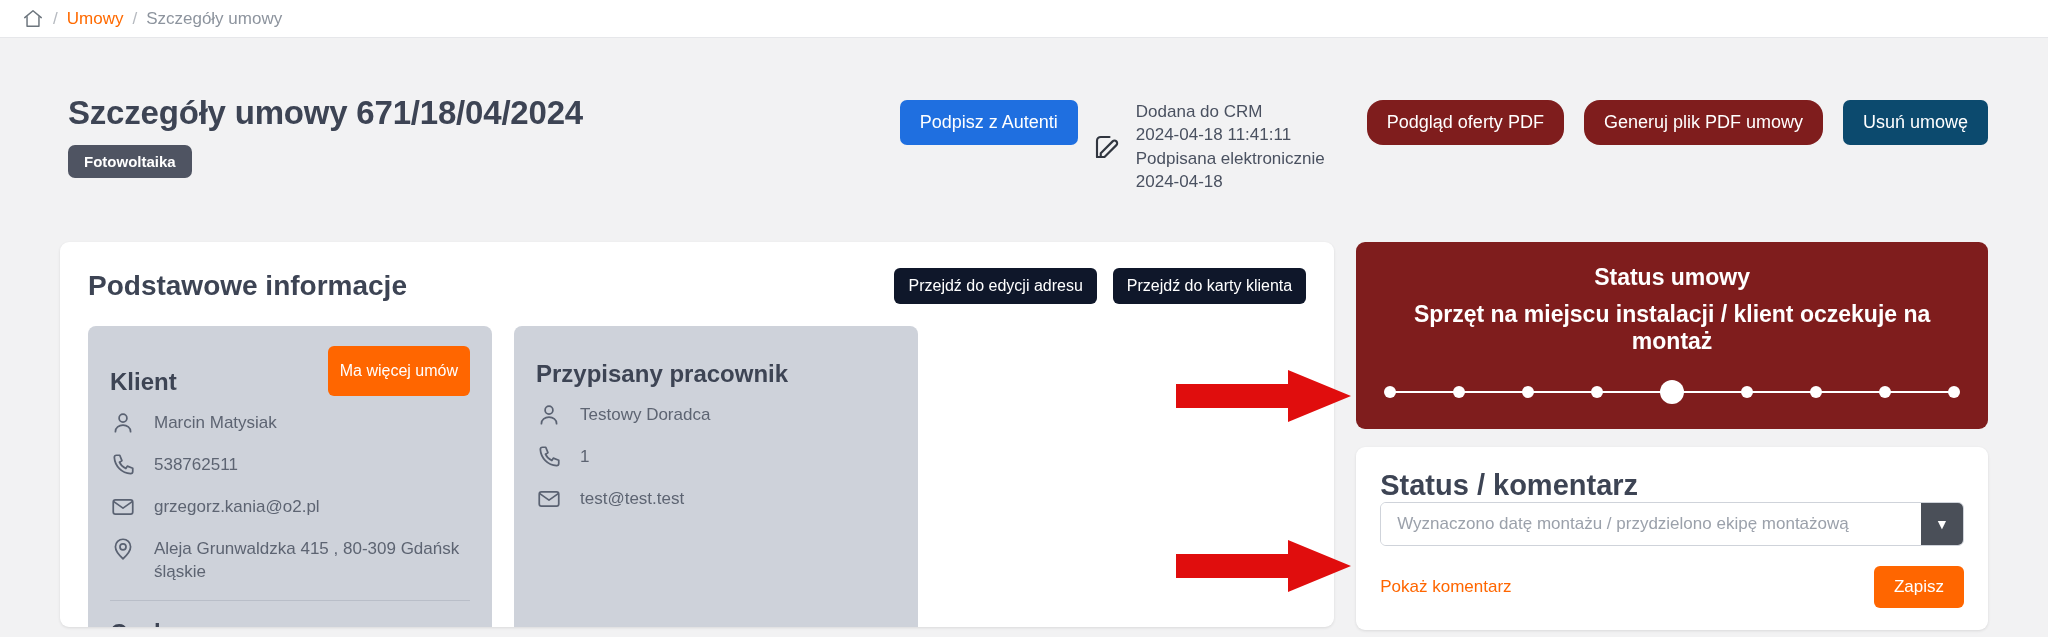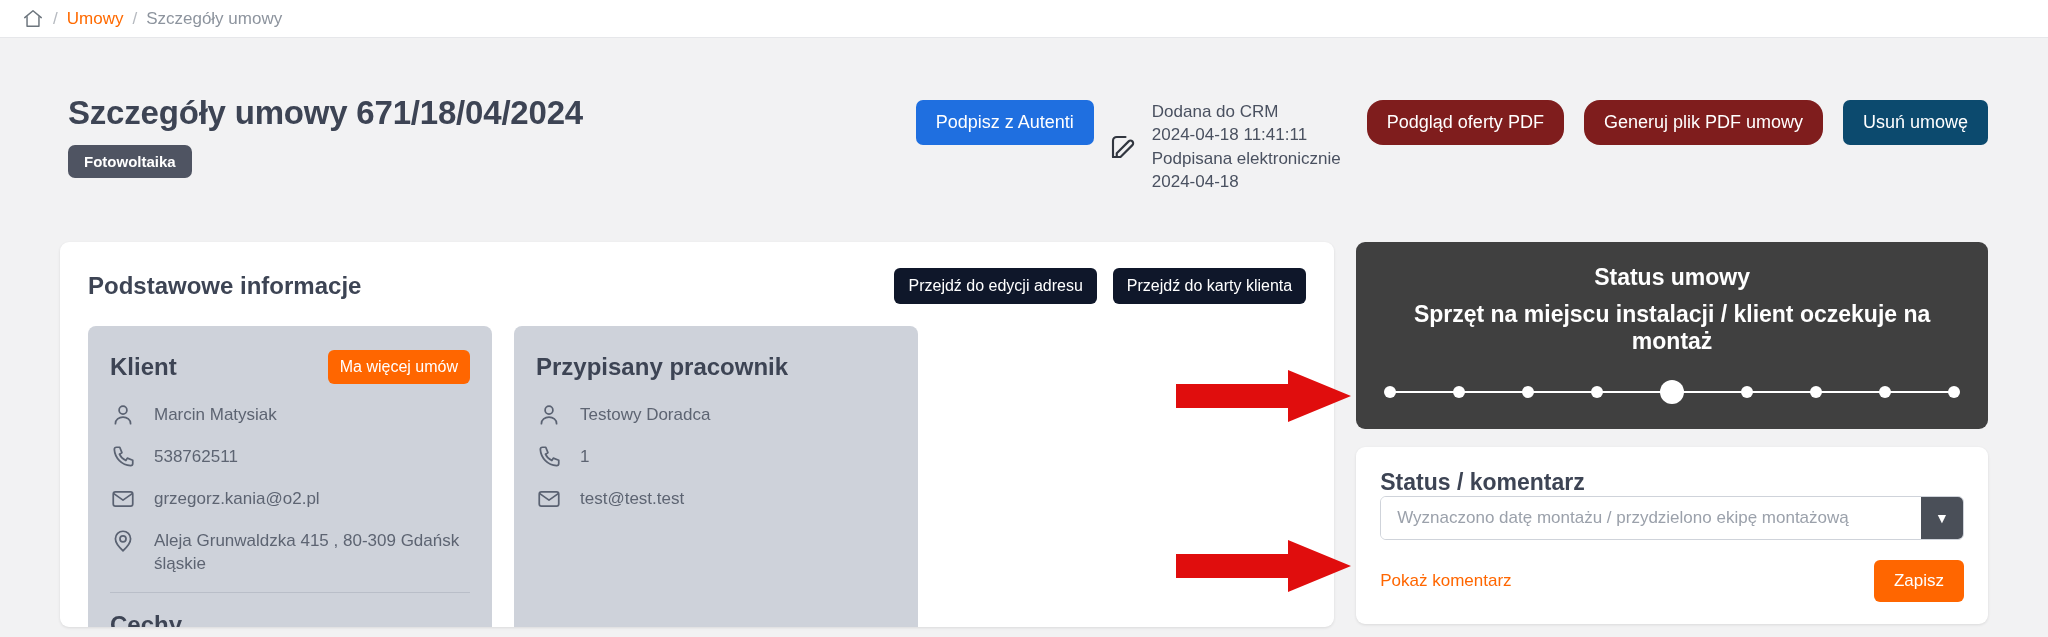--- a/index.html
+++ b/index.html
@@ -67,20 +67,21 @@
   }
   .btn {
     border: none;
     border-radius: 7px;
     color: #ffffff;
     font-size: 18px;
     font-family: "Liberation Sans", sans-serif;
     cursor: pointer;
     white-space: nowrap;
     padding: 12px 20px;
+    margin-left: 16px;
   }
   .btn-blue { background: #1f6fe0; }
   .btn-orange { background: #7f1d1d; border-radius: 16px; }
   .btn-red { background: #0c4a6e; }
 
   .pencil-icon { width: 30px; height: 30px; color: #31363f; margin: 0 14px; align-self: center; }
 
   .crm-info {
     font-size: 17px;
     color: #4a5160;
@@ -108,21 +109,21 @@
     padding: 26px 28px 0 28px;
     height: 385px;
     overflow: hidden;
   }
   .card-head {
     display: flex;
     align-items: center;
     justify-content: space-between;
   }
   .card-title {
-    font-size: 24px;
+    font-size: 28px;
     font-weight: bold;
     color: #3d4454;
   }
   .head-btns { display: flex; gap: 16px; }
   .btn-sm {
     border: none;
     border-radius: 6px;
     background: #0f172a;
     color: #fff;
     font-size: 16px;
@@ -135,36 +136,36 @@
   .panels { display: flex; gap: 22px; margin-top: 22px; }
   .panel {
     background: #ced2da;
     border-radius: 8px;
     width: 404px;
     padding: 20px 22px;
     height: 320px;
   }
   .panel-head {
     display: flex;
-    align-items: center;
+    align-items: flex-end;
     justify-content: space-between;
     min-height: 42px;
   }
   .panel-title {
     font-size: 24px;
     font-weight: bold;
     color: #3d4454;
   }
   .badge-orange {
     background: #ff6600;
     color: #fff;
     font-size: 16px;
     border: none;
     border-radius: 6px;
-    padding: 8px 12px;
+    padding: 16px 12px;
     cursor: pointer;
     white-space: nowrap;
     font-family: "Liberation Sans", sans-serif;
   }
   .info-list { margin-top: 14px; }
   .info-row {
     display: flex;
     align-items: flex-start;
     margin-bottom: 16px;
   }
@@ -189,21 +190,21 @@
     font-size: 24px;
     font-weight: bold;
     color: #3d4454;
     margin-bottom: 12px;
   }
 
   
   .right-col { width: 640px; display: flex; flex-direction: column; gap: 18px; }
 
   .status-card {
-    background: #404040;
+    background: #7f1d1d;
     border-radius: 9px;
     padding: 22px 24px 26px 24px;
     text-align: center;
     color: #ffffff;
   }
   .status-card-title { font-size: 23px; font-weight: bold; }
   .status-card-value { font-size: 23px; font-weight: bold; margin-top: 10px; }
 
   .steps {
     position: relative;
@@ -231,21 +232,21 @@
   }
   .dot.active { width: 24px; height: 24px; }
 
   .comment-card {
     background: #ffffff;
     border-radius: 9px;
     box-shadow: 0 1px 3px rgba(0,0,0,0.10);
     padding: 22px 24px 22px 24px;
   }
   .comment-title {
-    font-size: 23px;
+    font-size: 29px;
     font-weight: bold;
     color: #3d4454;
   }
   .select-wrap {
     display: flex;
     border: 1px solid #cfd3da;
     border-radius: 6px;
     overflow: hidden;
     height: 44px;
   }

